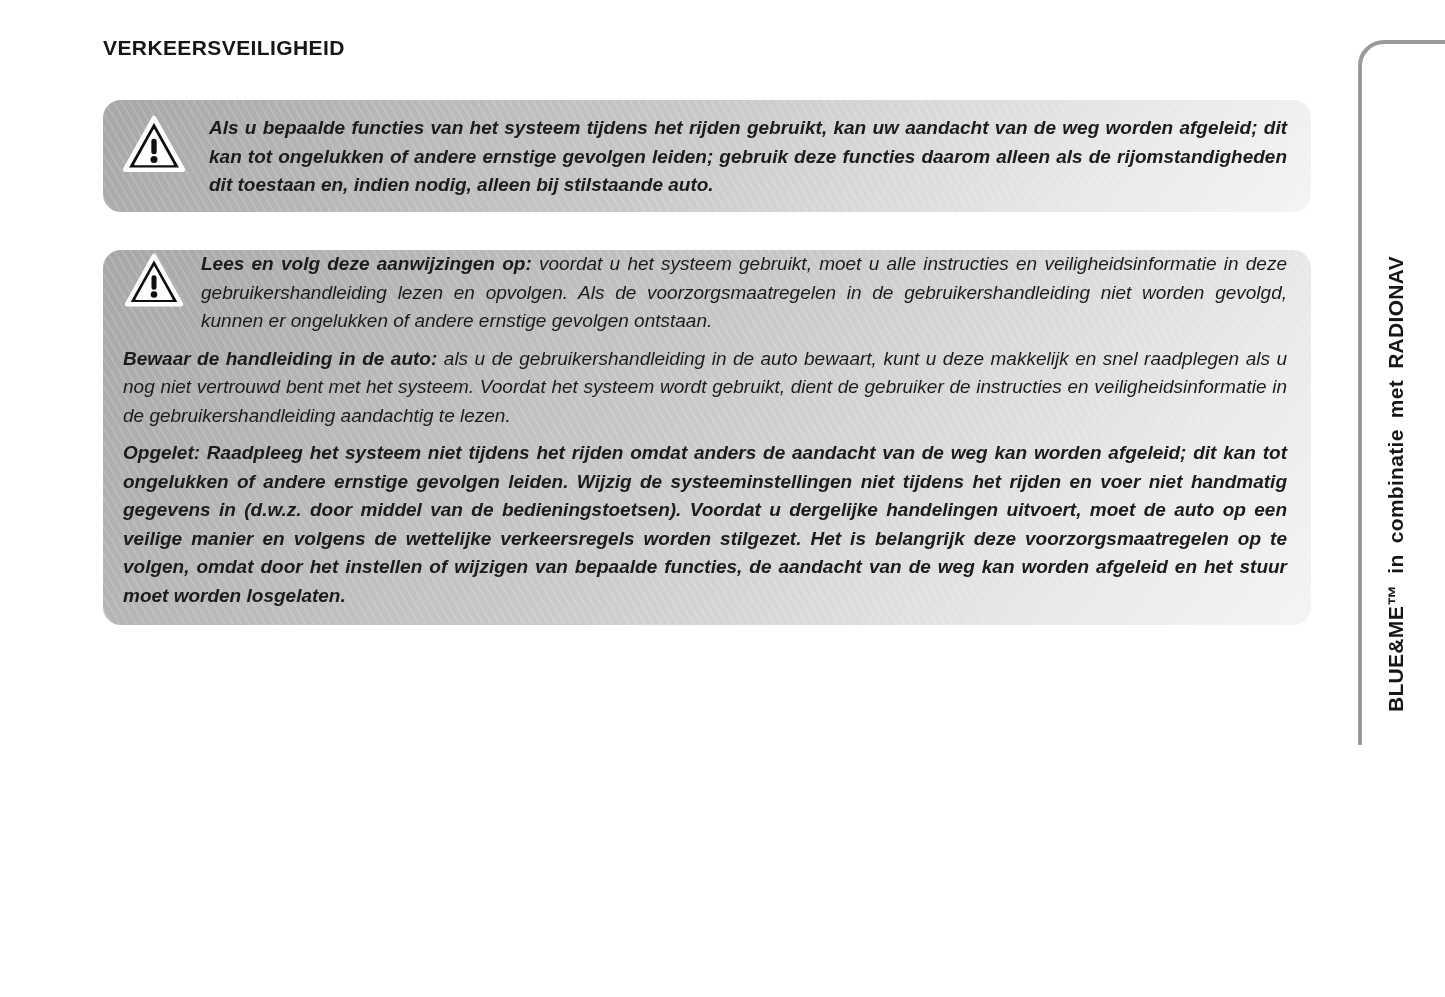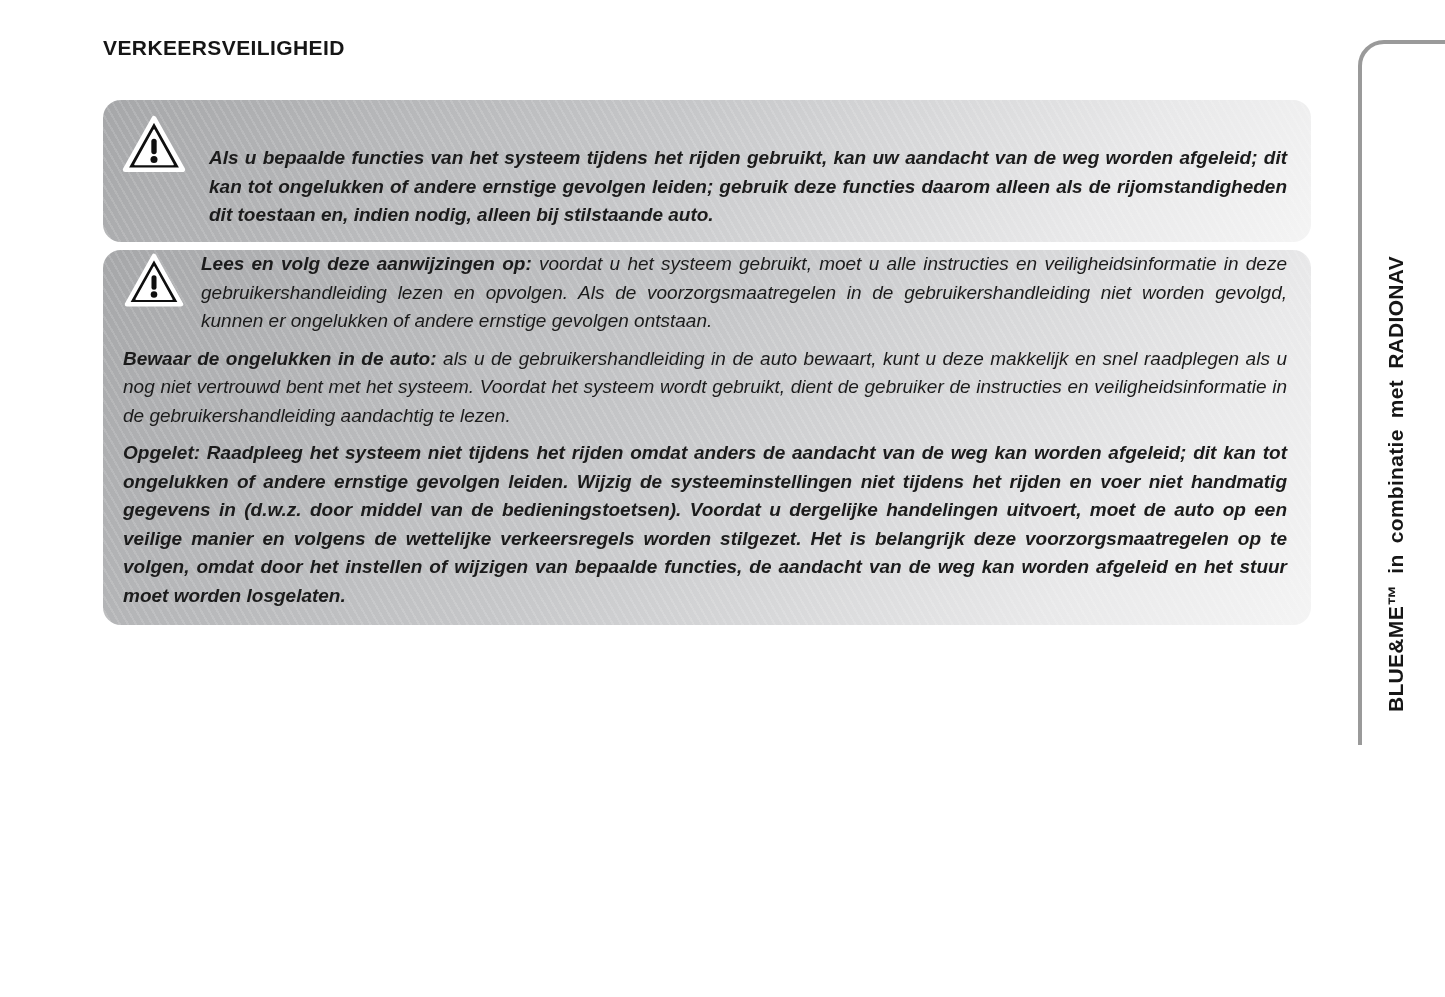--- a/index.html
+++ b/index.html
@@ -38,21 +38,21 @@
     text-align: justify;
     color: #1b1b1b;
   }
   #warn-box-1 {
     top: 100px;
     min-height: 102px;
     padding: 12px 24px 12px 18px;
     display: flex;
     align-items: flex-start;
   }
-  #warn-box-1 .box-text { font-weight: bold; padding-top: 2px; margin-top: 30px; }
+  #warn-box-1 .box-text { font-weight: bold; padding-top: 2px; }
   #warn-box-1 .warn-icon { flex: 0 0 auto; margin: 2px 22px 0 0; }
 
   #warn-box-2 {
     top: 250px;
     min-height: 375px;
     padding: 0 24px 14px 20px;
   }
   #warn-box-2 .warn-icon { float: left; margin: 2px 16px 4px 0; }
   .para { margin-bottom: 9px; }
   .para:last-child { margin-bottom: 0; }
@@ -118,21 +118,21 @@
   <div class="warn-box" id="warn-box-2">
     <span class="warn-icon">
       <svg width="62" height="58" viewBox="0 0 64 60">
         <path d="M32 4 L60 54 L4 54 Z" fill="#0f0f0f" stroke="#ffffff" stroke-width="4.5" stroke-linejoin="round"></path>
         <path d="M32 15.5 L50.5 49 L13.5 49 Z" fill="#ffffff" stroke="#ffffff" stroke-width="1.5" stroke-linejoin="round"></path>
         <rect x="29.4" y="24" width="5.2" height="15" rx="2.6" fill="#0f0f0f"></rect>
         <circle cx="32" cy="44" r="3.4" fill="#0f0f0f"></circle>
       </svg>
     </span>
     <p class="para"><span class="lead">Lees en volg deze aanwijzingen op:</span> <span>voordat u het systeem gebruikt, moet u alle instructies en veiligheidsinformatie in deze gebruikershandleiding lezen en opvolgen. Als de voorzorgsmaatregelen in de gebruikershandleiding niet worden gevolgd, kunnen er ongelukken of andere ernstige gevolgen ontstaan.</span></p>
-    <p class="para"><span class="lead">Bewaar de ongelukken in de auto:</span> <span>als u de gebruikershandleiding in de auto bewaart, kunt u deze makkelijk en snel raadplegen als u nog niet vertrouwd bent met het systeem. Voordat het systeem wordt gebruikt, dient de gebruiker de instructies en veiligheidsinformatie in de gebruikershandleiding aandachtig te lezen.</span></p>
+    <p class="para"><span class="lead">Bewaar de handleiding in de auto:</span> <span>als u de gebruikershandleiding in de auto bewaart, kunt u deze makkelijk en snel raadplegen als u nog niet vertrouwd bent met het systeem. Voordat het systeem wordt gebruikt, dient de gebruiker de instructies en veiligheidsinformatie in de gebruikershandleiding aandachtig te lezen.</span></p>
     <p class="para all-bold"><span class="lead">Opgelet:</span> <span>Raadpleeg het systeem niet tijdens het rijden omdat anders de aandacht van de weg kan worden afgeleid; dit kan tot ongelukken of andere ernstige gevolgen leiden. Wijzig de systeeminstellingen niet tijdens het rijden en voer niet handmatig gegevens in (d.w.z. door middel van de bedieningstoetsen). Voordat u dergelijke handelingen uitvoert, moet de auto op een veilige manier en volgens de wettelijke verkeersregels worden stilgezet. Het is belangrijk deze voorzorgsmaatregelen op te volgen, omdat door het instellen of wijzigen van bepaalde functies, de aandacht van de weg kan worden afgeleid en het stuur moet worden losgelaten.</span></p>
   </div>
 
   <div class="side-tab">
     <span class="side-label">BLUE&amp;ME™ in combinatie met RADIONAV</span>
   </div>
 
   <div class="page-number">9</div>
 
 </div>

